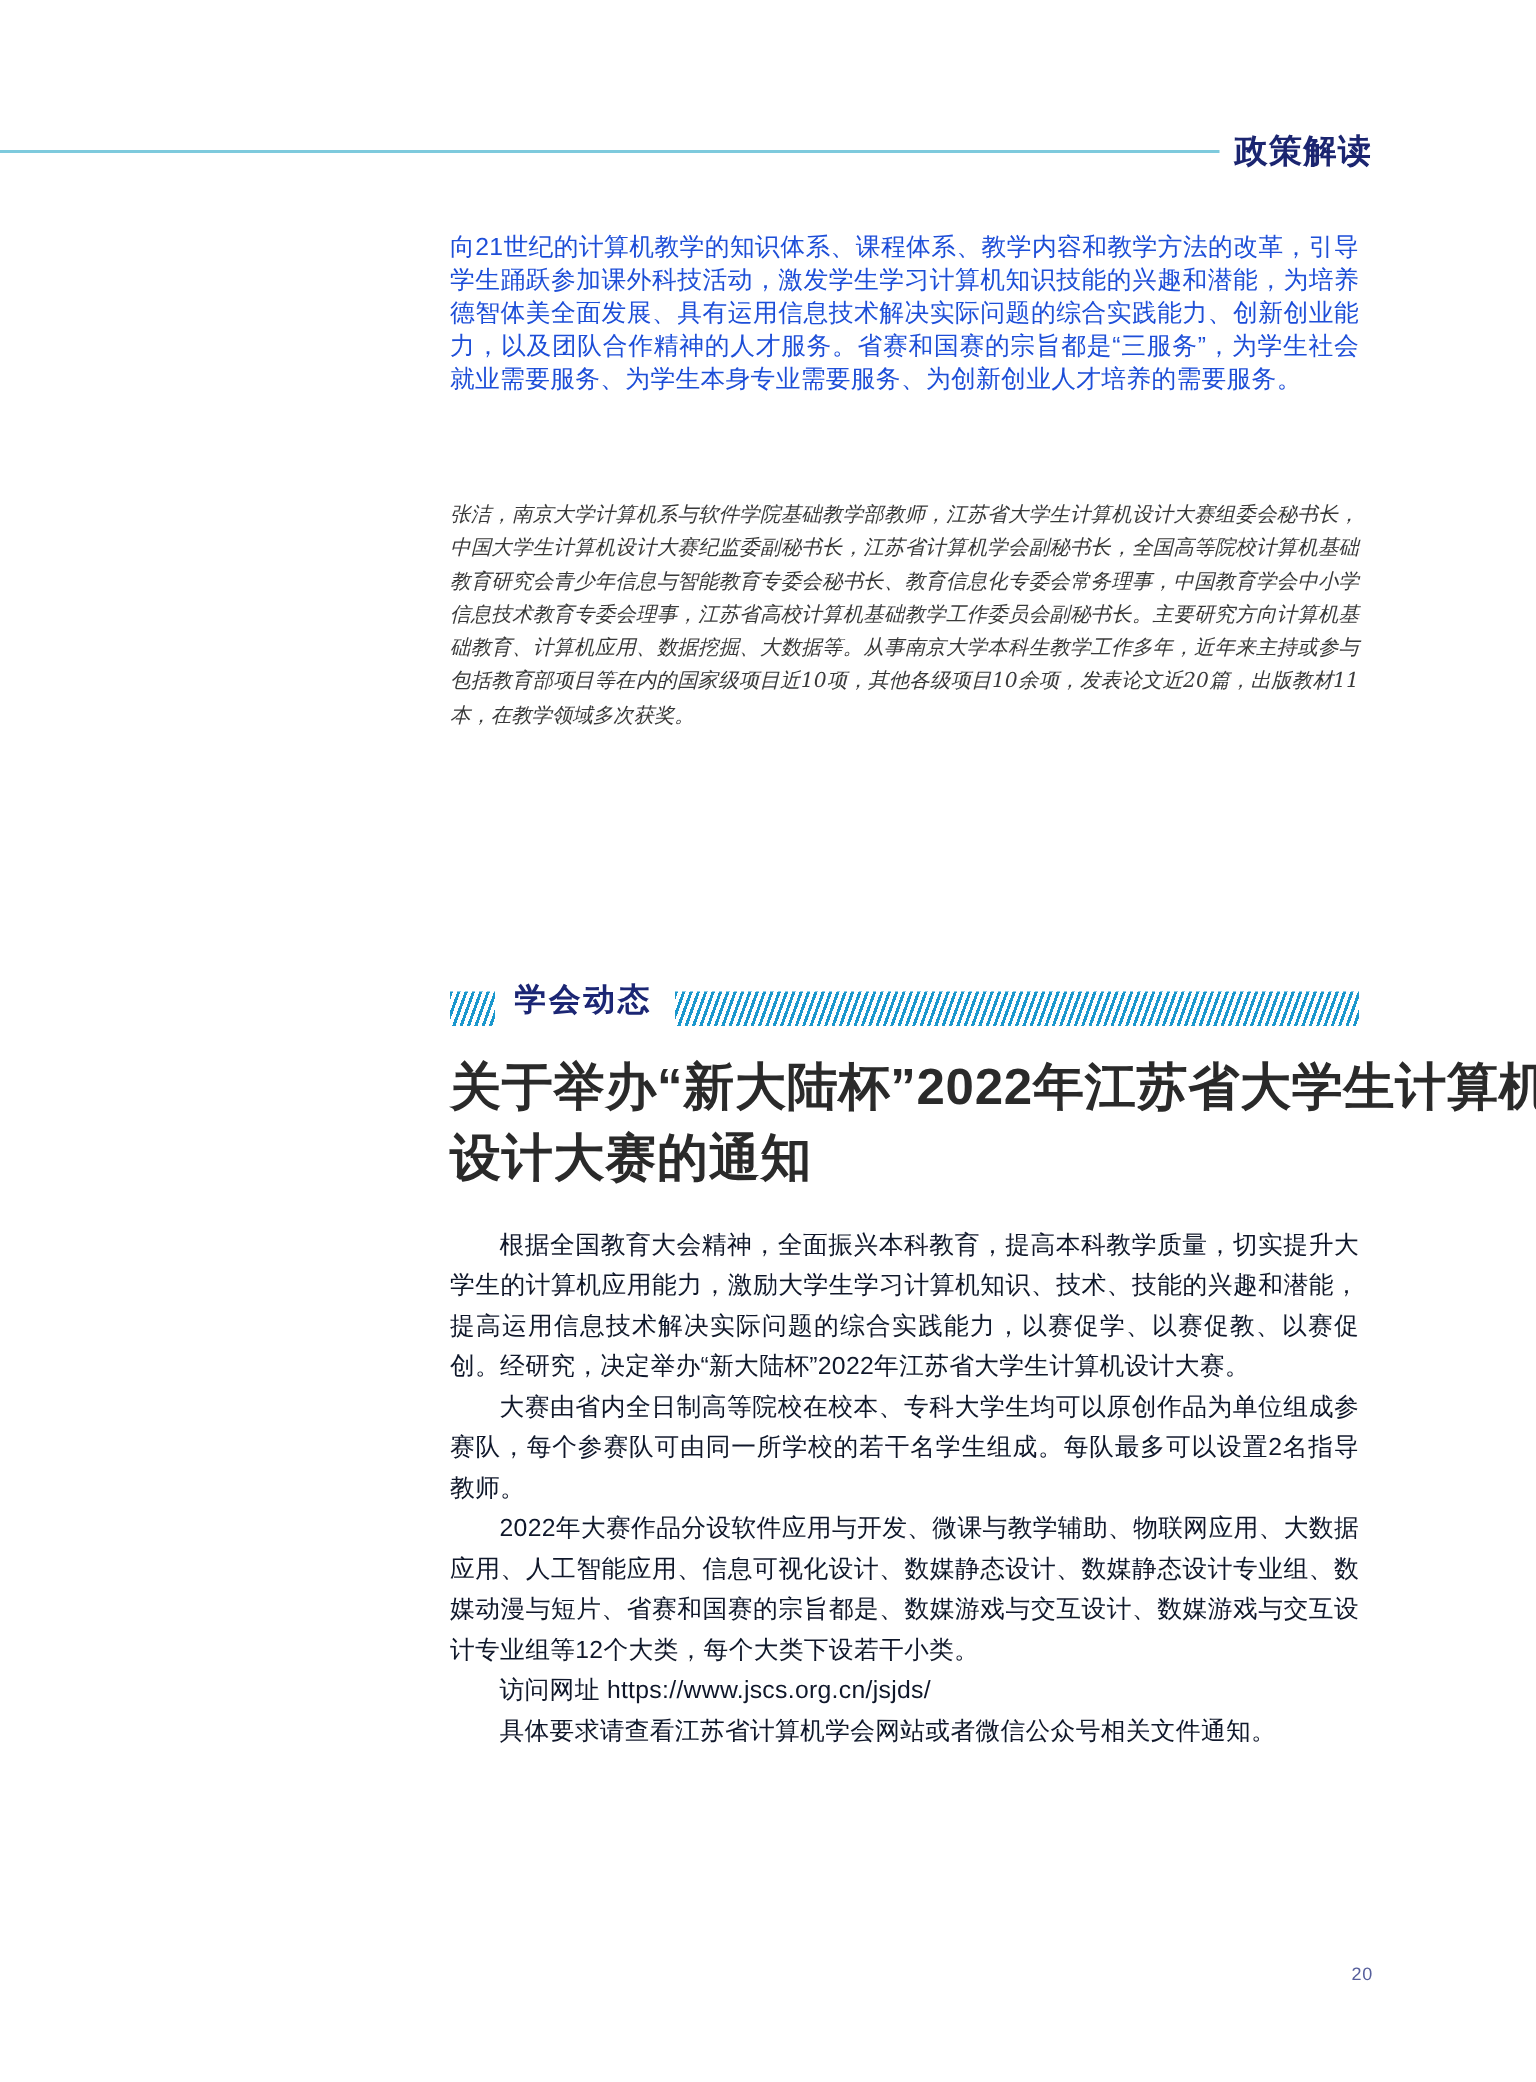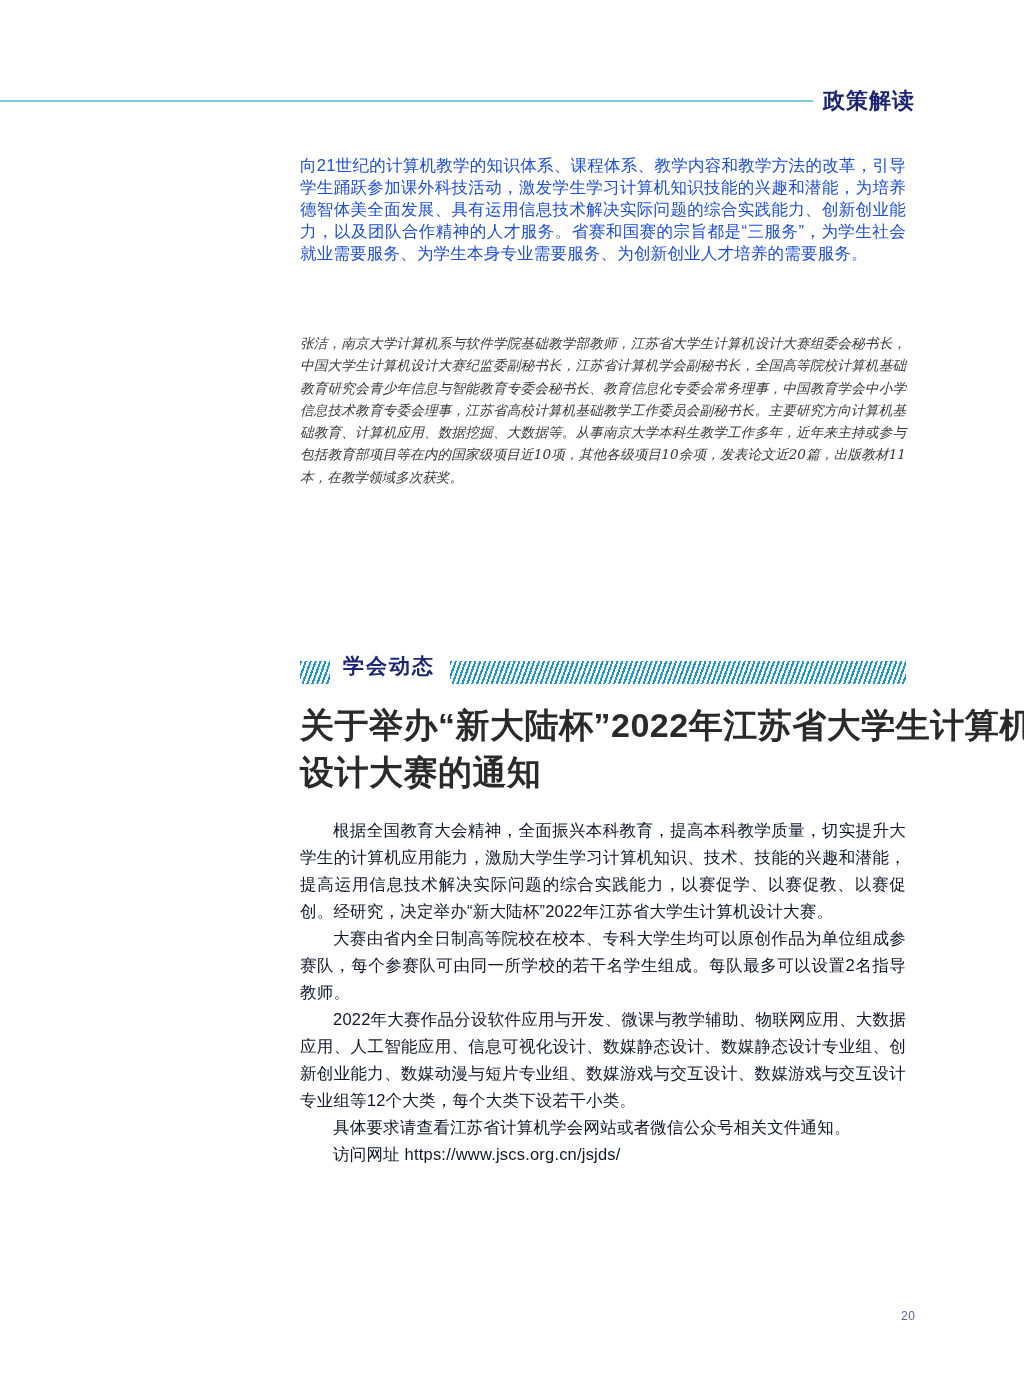--- a/index.html
+++ b/index.html
@@ -102,20 +102,20 @@
   </div>
 
   <div class="article-title">
     <div class="t-line">关于举办“新大陆杯”2022年江苏省大学生计算机</div>
     <div class="t-line">设计大赛的通知</div>
   </div>
 
   <div class="article-body">
     <p>根据全国教育大会精神，全面振兴本科教育，提高本科教学质量，切实提升大学生的计算机应用能力，激励大学生学习计算机知识、技术、技能的兴趣和潜能，提高运用信息技术解决实际问题的综合实践能力，以赛促学、以赛促教、以赛促创。经研究，决定举办“新大陆杯”2022年江苏省大学生计算机设计大赛。</p>
     <p>大赛由省内全日制高等院校在校本、专科大学生均可以原创作品为单位组成参赛队，每个参赛队可由同一所学校的若干名学生组成。每队最多可以设置2名指导教师。</p>
-    <p>2022年大赛作品分设软件应用与开发、微课与教学辅助、物联网应用、大数据应用、人工智能应用、信息可视化设计、数媒静态设计、数媒静态设计专业组、创新创业能力、数媒动漫与短片专业组、数媒游戏与交互设计、数媒游戏与交互设计专业组等12个大类，每个大类下设若干小类。</p>
+    <p>2022年大赛作品分设软件应用与开发、微课与教学辅助、物联网应用、大数据应用、人工智能应用、信息可视化设计、数媒静态设计、数媒静态设计专业组、数媒动漫与短片、省赛和国赛的宗旨都是、数媒游戏与交互设计、数媒游戏与交互设计专业组等12个大类，每个大类下设若干小类。</p>
+    <p>访问网址  https://www.jscs.org.cn/jsjds/</p>
     <p>具体要求请查看江苏省计算机学会网站或者微信公众号相关文件通知。</p>
-    <p>访问网址  https://www.jscs.org.cn/jsjds/</p>
   </div>
 
   <div class="page-number">20</div>
 
 </div>
 
 </body></html>

